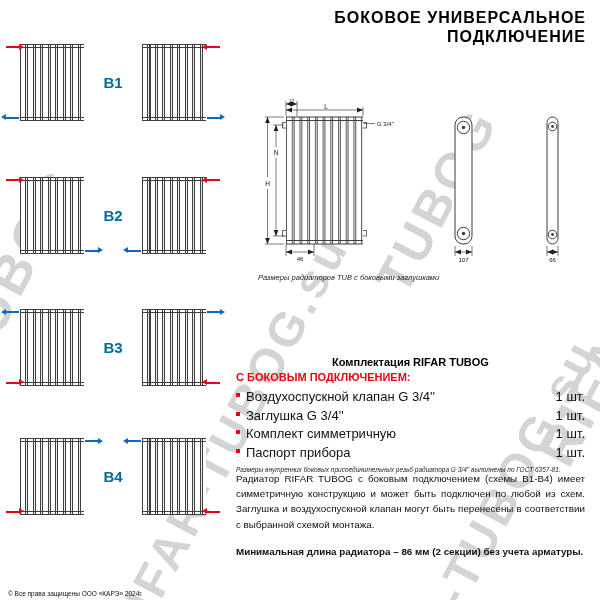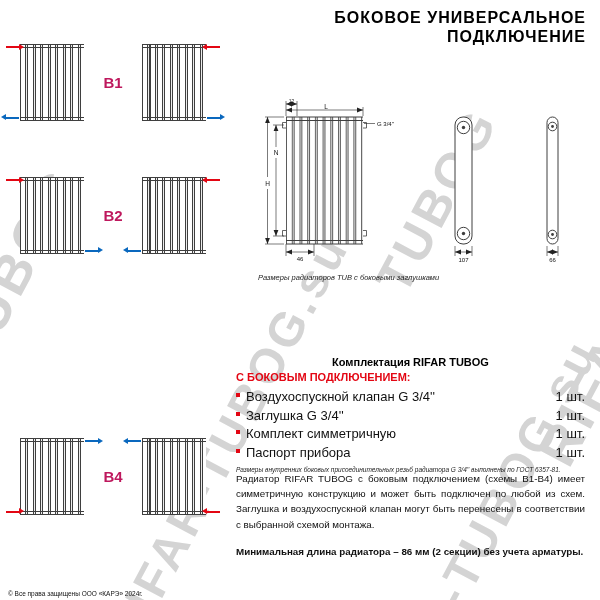--- a/index.html
+++ b/index.html
@@ -28,21 +28,21 @@
     background-image:
       linear-gradient(#3f3f3f,#3f3f3f),
       linear-gradient(#3f3f3f,#3f3f3f),
       linear-gradient(#3f3f3f,#3f3f3f),
       linear-gradient(#3f3f3f,#3f3f3f),
       repeating-linear-gradient(90deg,#3f3f3f 0 1px,#ffffff 1px 5.5px,#3f3f3f 5.5px 6.5px,#ececec 6.5px 7.5px);
     background-size:100% 1px,100% 1px,100% 1px,100% 1px,100% 100%;
     background-position:0 0,0 3px,0 calc(100% - 3px),0 100%,0 0;
     background-repeat:no-repeat,no-repeat,no-repeat,no-repeat,repeat;}
   .slabel{width:30px;display:flex;align-items:center;justify-content:center;
-          font-weight:bold;font-size:15px;color:#be185d;}
+          font-weight:bold;font-size:15px;color:#0369a1;}
   .arr{position:absolute;width:13px;height:2.4px;background:currentColor;}
   .arr::after{content:"";position:absolute;top:50%;margin-top:-3.6px;width:0;height:0;
               border-top:3.6px solid transparent;border-bottom:3.6px solid transparent;}
   .dir-r::after{left:100%;border-left:5.5px solid currentColor;}
   .dir-l::after{right:100%;border-right:5.5px solid currentColor;}
   .red{color:#e30613}.blue{color:#0a68be}
   .tl{left:0;top:2px}.bl{left:0;bottom:2px}.tr{right:0;top:2px}.br{right:0;bottom:2px}
   
   .drawing{position:absolute;left:258px;top:97px;width:330px;height:175px;}
   .drawing text{font-family:"Liberation Sans",sans-serif;fill:#111;}
@@ -106,20 +106,33 @@
         <span class="arr blue br dir-r"></span>
       </div>
       <div class="slabel">В2</div>
       <div class="rad">
         <div class="tubes"></div>
         <span class="arr red tr dir-l"></span>
         <span class="arr blue bl dir-l"></span>
       </div>
     </div>
 
+    <div class="srow r3">
+      <div class="rad">
+        <div class="tubes"></div>
+        <span class="arr red bl dir-r"></span>
+        <span class="arr blue tl dir-l"></span>
+      </div>
+      <div class="slabel">В3</div>
+      <div class="rad">
+        <div class="tubes"></div>
+        <span class="arr red br dir-l"></span>
+        <span class="arr blue tr dir-r"></span>
+      </div>
+    </div>
 
     <div class="srow r4">
       <div class="rad">
         <div class="tubes"></div>
         <span class="arr red bl dir-r"></span>
         <span class="arr blue tr dir-r"></span>
       </div>
       <div class="slabel">В4</div>
       <div class="rad">
         <div class="tubes"></div>

